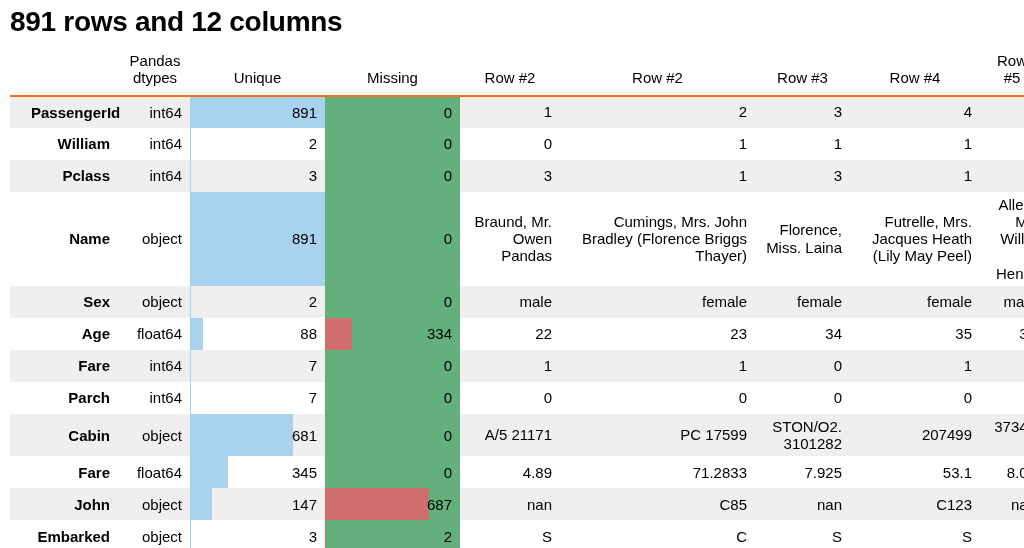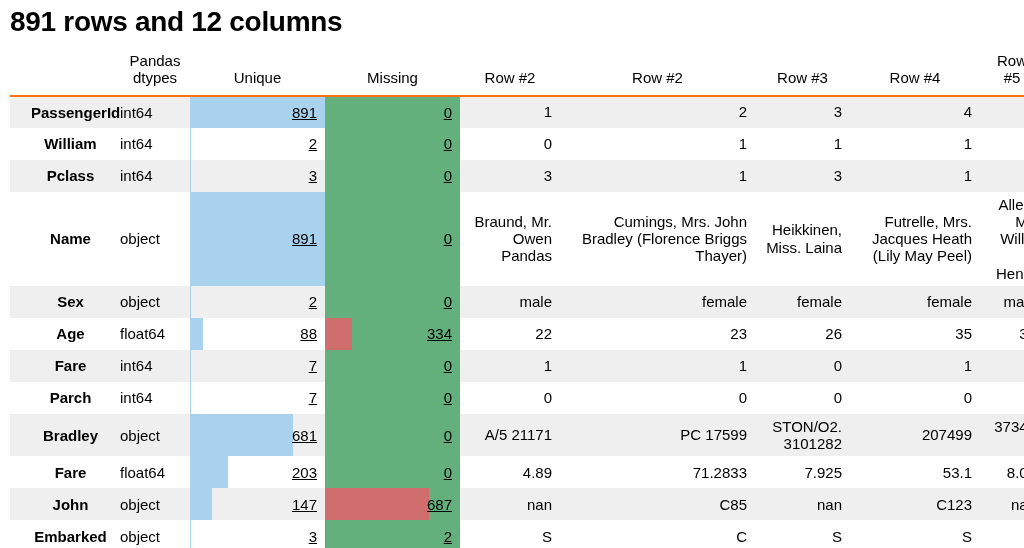--- a/index.html
+++ b/index.html
@@ -39,34 +39,35 @@
     padding: 0;
     border: 0;
     vertical-align: middle;
   }
   tbody tr:nth-child(odd) td,
   tbody tr:nth-child(odd) th.rowname {
     background: #efefef;
   }
   
   th.rowname {
+    text-align: right;
     font-weight: 700;
     padding-right: 10px;
     padding-left: 21px;
     height: 100%;
   }
   
   td.dtype {
-    text-align: left;
+    text-align: right;
+    padding-right: 8px;
   }
   
   td.barcell {
     position: relative;
     height: 100%;
-    text-decoration: underline;
   }
   td.barcell .bar {
     position: absolute;
     left: 0;
     top: 0;
     bottom: 0;
     z-index: 0;
   }
   td.barcell .val {
     position: relative;
@@ -195,21 +196,21 @@
             <div class="bar" style="background: rgb(169, 210, 239); width: 100%;"></div>
             <span class="val">891</span>
           </td>
           <td class="barcell missing">
             <div class="bg" style="background: rgb(99, 176, 125);"></div>
             <div class="bar" style="background: rgb(207, 110, 108); width: 0%;"></div>
             <span class="val">0</span>
           </td>
           <td class="sample">Braund, Mr. Owen Pandas</td>
           <td class="sample">Cumings, Mrs. John Bradley (Florence Briggs Thayer)</td>
-          <td class="sample">Heikkinen, Miss. Laina</td>
+          <td class="sample">Florence, Miss. Laina</td>
           <td class="sample">Futrelle, Mrs. Jacques Heath (Lily May Peel)</td>
           <td class="sample">Allen, Mr. William Henry</td>
         </tr>
         <tr>
           <th class="rowname">Sex</th>
           <td class="dtype">object</td>
           <td class="barcell">
             <div class="bar" style="background: rgb(169, 210, 239); width: 0.224467%;"></div>
             <span class="val">2</span>
           </td>
@@ -231,21 +232,21 @@
             <div class="bar" style="background: rgb(169, 210, 239); width: 9.87654%;"></div>
             <span class="val">88</span>
           </td>
           <td class="barcell missing">
             <div class="bg" style="background: rgb(99, 176, 125);"></div>
             <div class="bar" style="background: rgb(207, 110, 108); width: 19.8653%;"></div>
             <span class="val">334</span>
           </td>
           <td class="sample">22</td>
           <td class="sample">23</td>
-          <td class="sample">26</td>
+          <td class="sample">34</td>
           <td class="sample">35</td>
           <td class="sample">35</td>
         </tr>
         <tr>
           <th class="rowname">Fare</th>
           <td class="dtype">int64</td>
           <td class="barcell">
             <div class="bar" style="background: rgb(169, 210, 239); width: 0.785634%;"></div>
             <span class="val">7</span>
           </td>
@@ -272,21 +273,21 @@
             <div class="bar" style="background: rgb(207, 110, 108); width: 0%;"></div>
             <span class="val">0</span>
           </td>
           <td class="sample">0</td>
           <td class="sample">0</td>
           <td class="sample">0</td>
           <td class="sample">0</td>
           <td class="sample">0</td>
         </tr>
         <tr>
-          <th class="rowname">Bradley</th>
+          <th class="rowname">Cabin</th>
           <td class="dtype">object</td>
           <td class="barcell">
             <div class="bar" style="background: rgb(169, 210, 239); width: 76.431%;"></div>
             <span class="val">681</span>
           </td>
           <td class="barcell missing">
             <div class="bg" style="background: rgb(99, 176, 125);"></div>
             <div class="bar" style="background: rgb(207, 110, 108); width: 0%;"></div>
             <span class="val">0</span>
           </td>
@@ -294,21 +295,21 @@
           <td class="sample">PC 17599</td>
           <td class="sample">STON/O2. 3101282</td>
           <td class="sample">207499</td>
           <td class="sample">373450</td>
         </tr>
         <tr>
           <th class="rowname">Fare</th>
           <td class="dtype">float64</td>
           <td class="barcell">
             <div class="bar" style="background: rgb(169, 210, 239); width: 27.8339%;"></div>
-            <span class="val">203</span>
+            <span class="val">345</span>
           </td>
           <td class="barcell missing">
             <div class="bg" style="background: rgb(99, 176, 125);"></div>
             <div class="bar" style="background: rgb(207, 110, 108); width: 0%;"></div>
             <span class="val">0</span>
           </td>
           <td class="sample">4.89</td>
           <td class="sample">71.2833</td>
           <td class="sample">7.925</td>
           <td class="sample">53.1</td>

